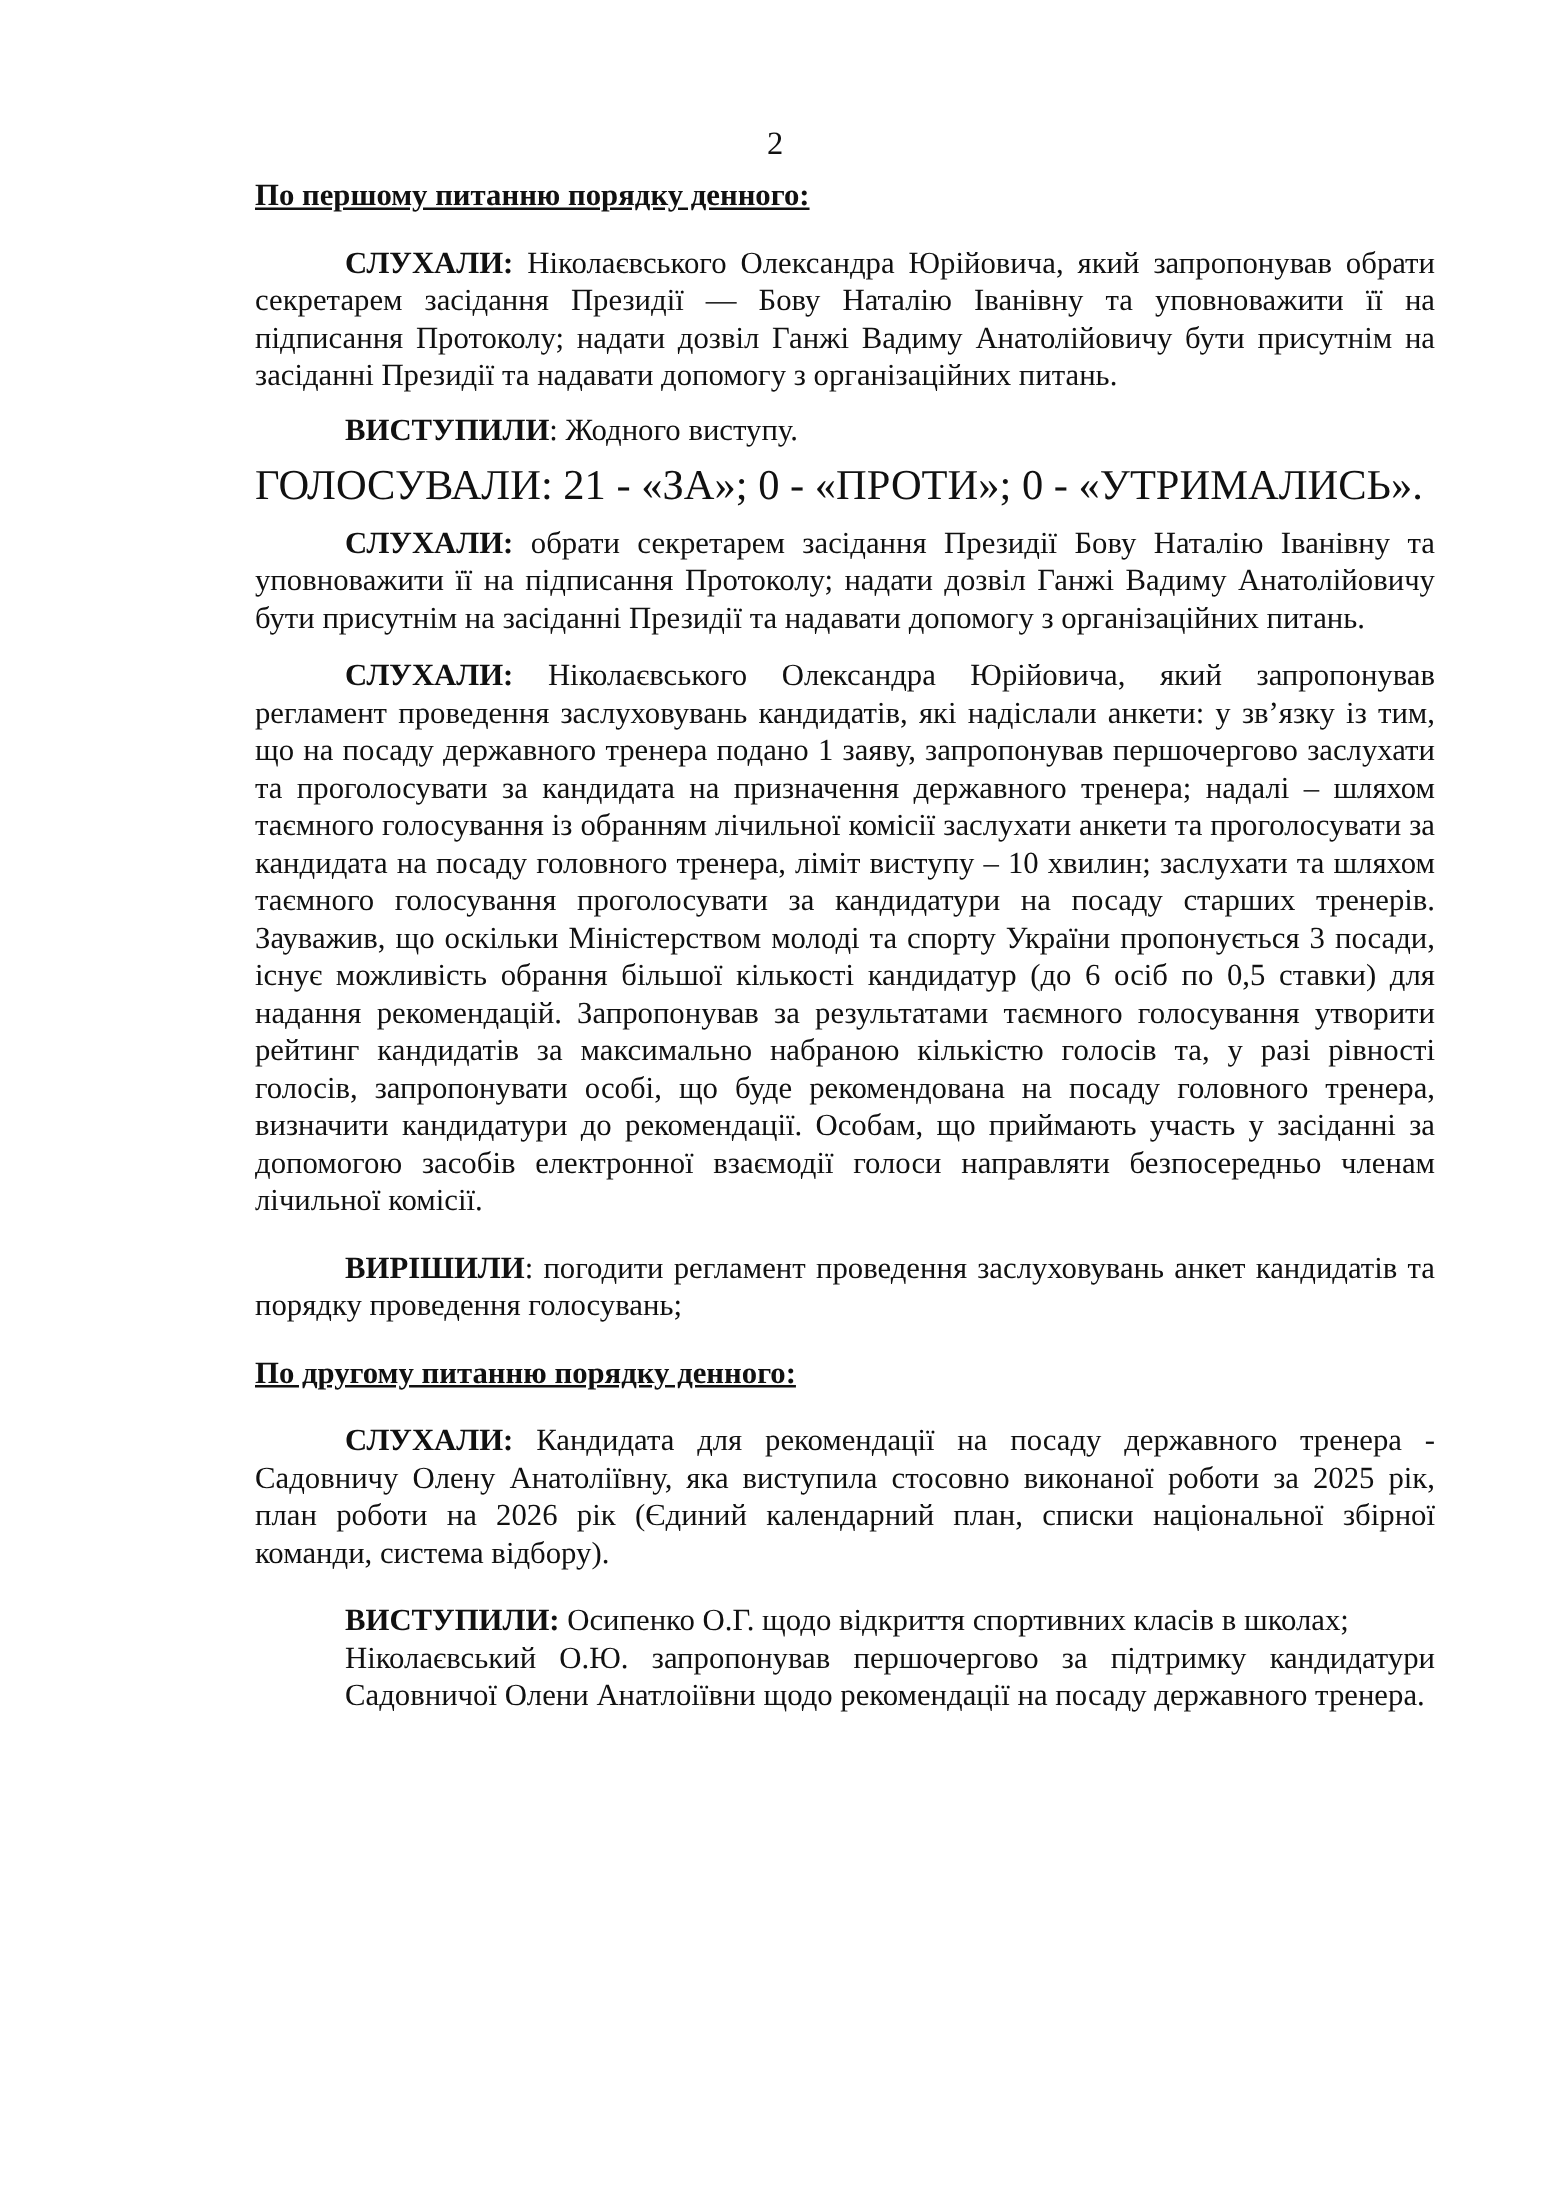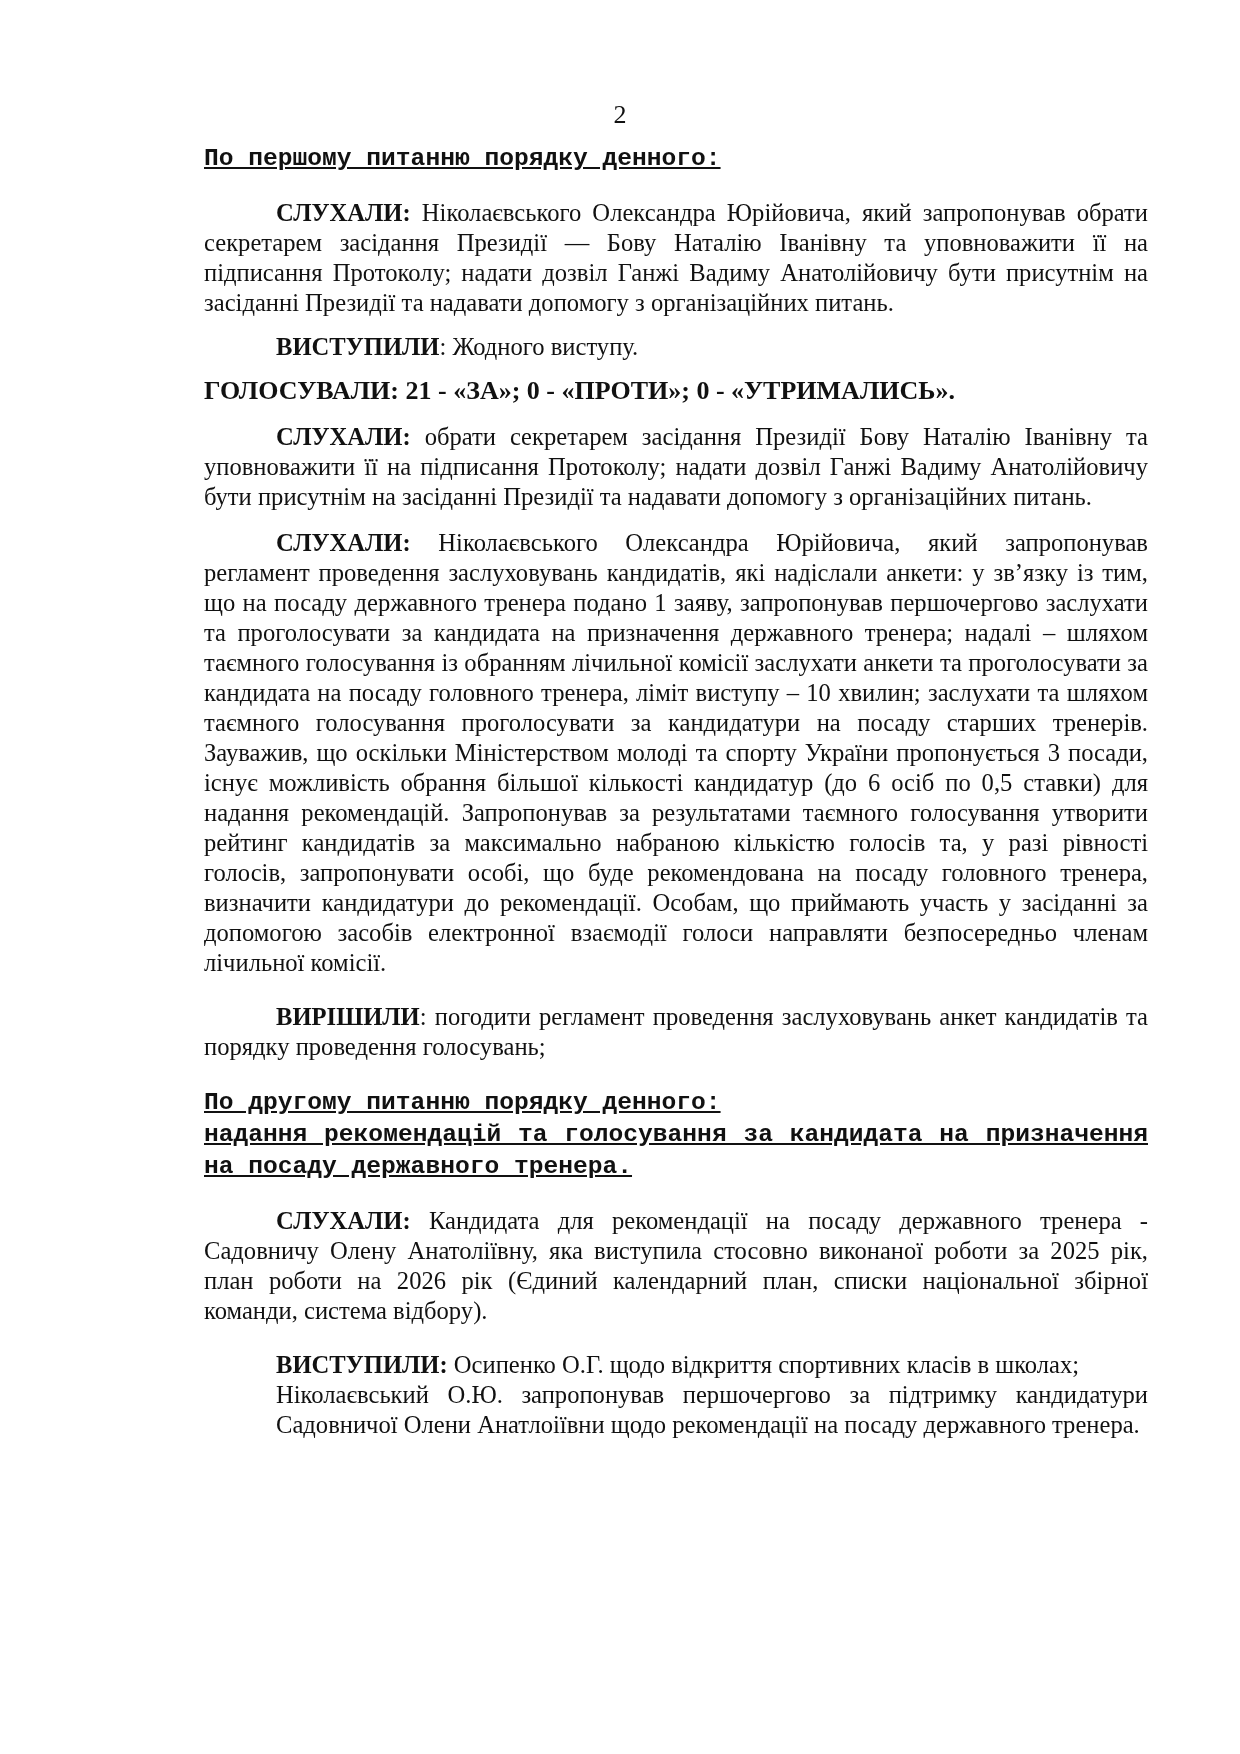--- a/index.html
+++ b/index.html
@@ -25,22 +25,22 @@
       left: 204px;
       top: 142px;
       width: 944px;
       font-size: 24.6px;
       line-height: 30px;
     }
     p { margin: 0; text-align: justify; }
     .indent { text-indent: 72px; margin-top: 24px; }
     .hanging { padding-left: 72px; }
     .b { font-weight: bold; }
-    .u { text-decoration: underline; font-weight: bold; font-family: Liberation Mono, monospace; }
-    .vote { font-weight: bold; font-size: 26px; }
+    .u { text-decoration: underline; font-weight: bold; }
+    .vote { font-weight: normal; font-size: 34px; }
     .gap14 { margin-top: 14px; }
     .gap16 { margin-top: 16px; }
     .gap56 { margin-top: 24px; }
     .vote-bottom { margin-top: 36px; padding-left: 72px; }
   </style>
 </head>
 <body>
 
 <div class="page-number">2</div>
 
@@ -71,23 +71,20 @@
   </p>
 
   <p class="indent">
     <span class="b">ВИРІШИЛИ</span><span>: погодити регламент проведення заслуховувань анкет кандидатів та порядку проведення голосувань;</span>
   </p>
 
   <p class="gap56">
     <span class="u">По другому питанню порядку денного:</span>
   </p>
 
-  <p>
-    <span class="u">надання рекомендацій та голосування за кандидата на призначення на посаду державного тренера.</span>
-  </p>
 
   <p class="indent">
     <span class="b">СЛУХАЛИ:</span><span> Кандидата для рекомендації на посаду державного тренера - Садовничу Олену Анатоліївну, яка виступила стосовно виконаної роботи за 2025 рік, план роботи на 2026 рік (Єдиний календарний план, списки національної збірної команди, система відбору).</span>
   </p>
 
   <p class="indent">
     <span class="b">ВИСТУПИЛИ:</span><span> Осипенко О.Г. щодо відкриття спортивних класів в школах;</span>
   </p>
 
 

